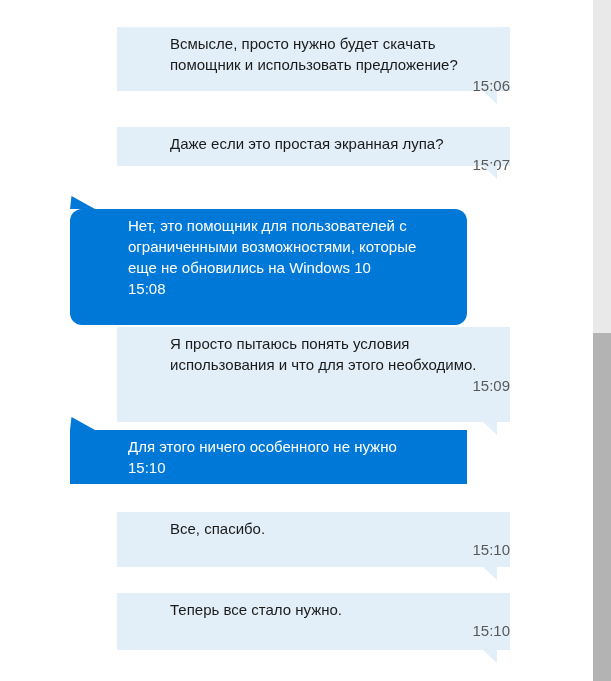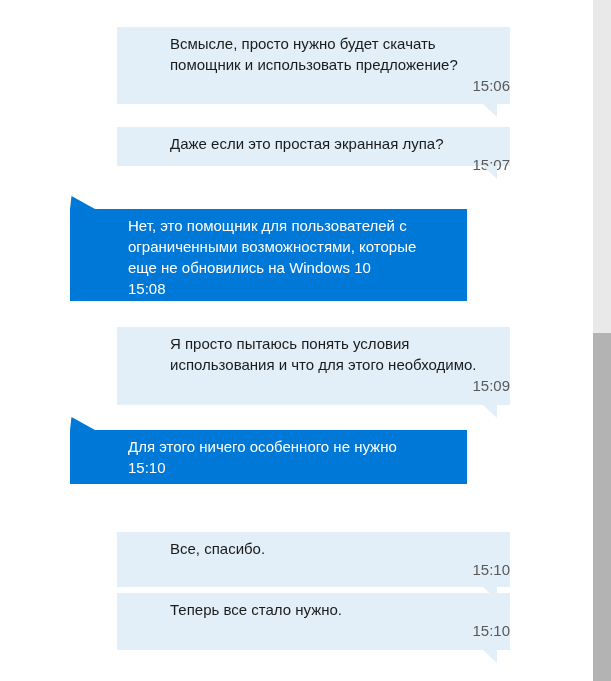--- a/index.html
+++ b/index.html
@@ -80,55 +80,55 @@
     background: var(--scroll-thumb);
   }
 </style>
 </head>
 <body>
 
 <div class="screen">
 
   <div class="chat-list">
 
-    <div class="msg in" style="top:27px; height:77px;">
+    <div class="msg in" style="top:27px; height:64px;">
       <div class="msg-text">Всмысле, просто нужно будет скачать
 помощник и использовать предложение?</div>
       <div class="msg-time">15:06</div>
       <span class="tail"></span>
     </div>
 
     <div class="msg in" style="top:127px; height:39px;">
       <div class="msg-text">Даже если это простая экранная лупа?</div>
       <div class="msg-time">15:07</div>
       <span class="tail"></span>
     </div>
 
-    <div class="msg out" style="top:209px; height:92px;">
+    <div class="msg out" style="top:209px; height:116px;border-radius:12px;">
       <div class="msg-text">Нет, это помощник для пользователей с
 ограниченными возможностями, которые
 еще не обновились на Windows 10</div>
       <div class="msg-time">15:08</div>
       <span class="tail"></span>
     </div>
 
-    <div class="msg in" style="top:327px; height:78px;">
+    <div class="msg in" style="top:327px; height:95px;">
       <div class="msg-text">Я просто пытаюсь понять условия
 использования и что для этого необходимо.</div>
       <div class="msg-time">15:09</div>
       <span class="tail"></span>
     </div>
 
     <div class="msg out" style="top:430px; height:54px;">
       <div class="msg-text">Для этого ничего особенного не нужно</div>
       <div class="msg-time">15:10</div>
       <span class="tail"></span>
     </div>
 
-    <div class="msg in" style="top:512px; height:55px;margin-top:20px;">
+    <div class="msg in" style="top:512px; height:55px;">
       <div class="msg-text">Все, спасибо.</div>
       <div class="msg-time">15:10</div>
       <span class="tail"></span>
     </div>
 
     <div class="msg in" style="top:593px; height:57px;">
       <div class="msg-text">Теперь все стало нужно.</div>
       <div class="msg-time">15:10</div>
       <span class="tail"></span>
     </div>

